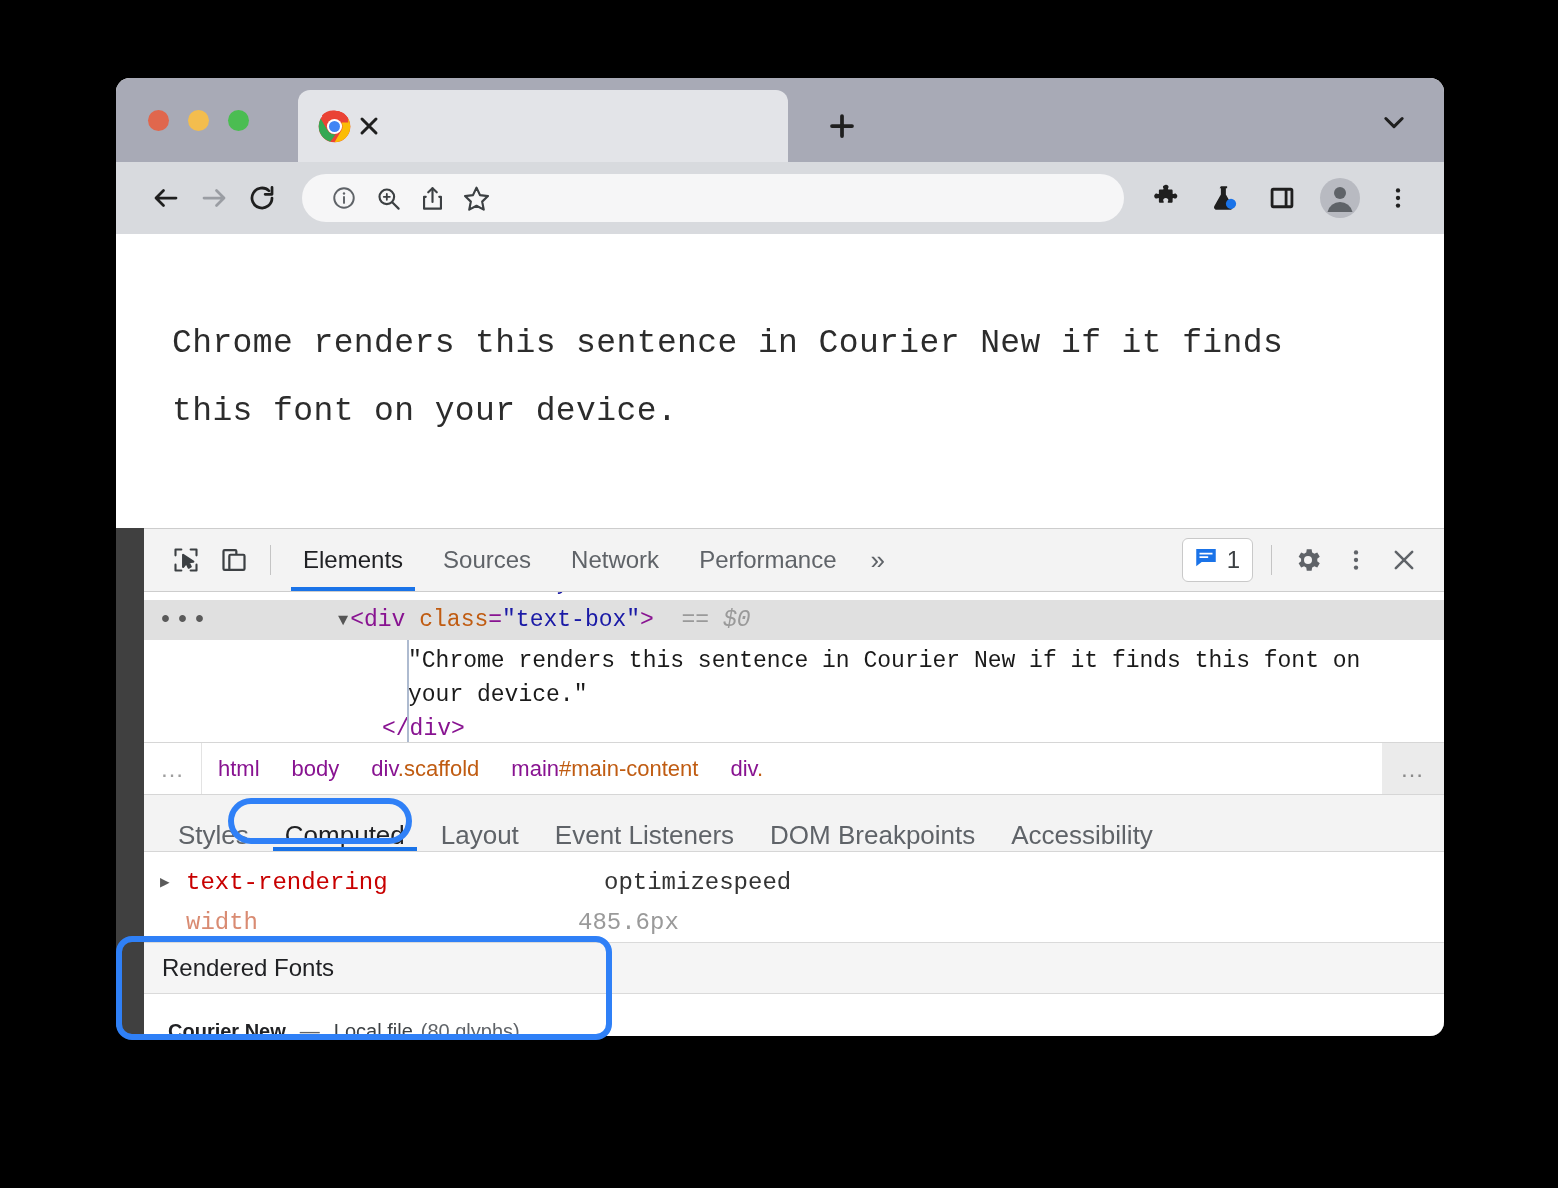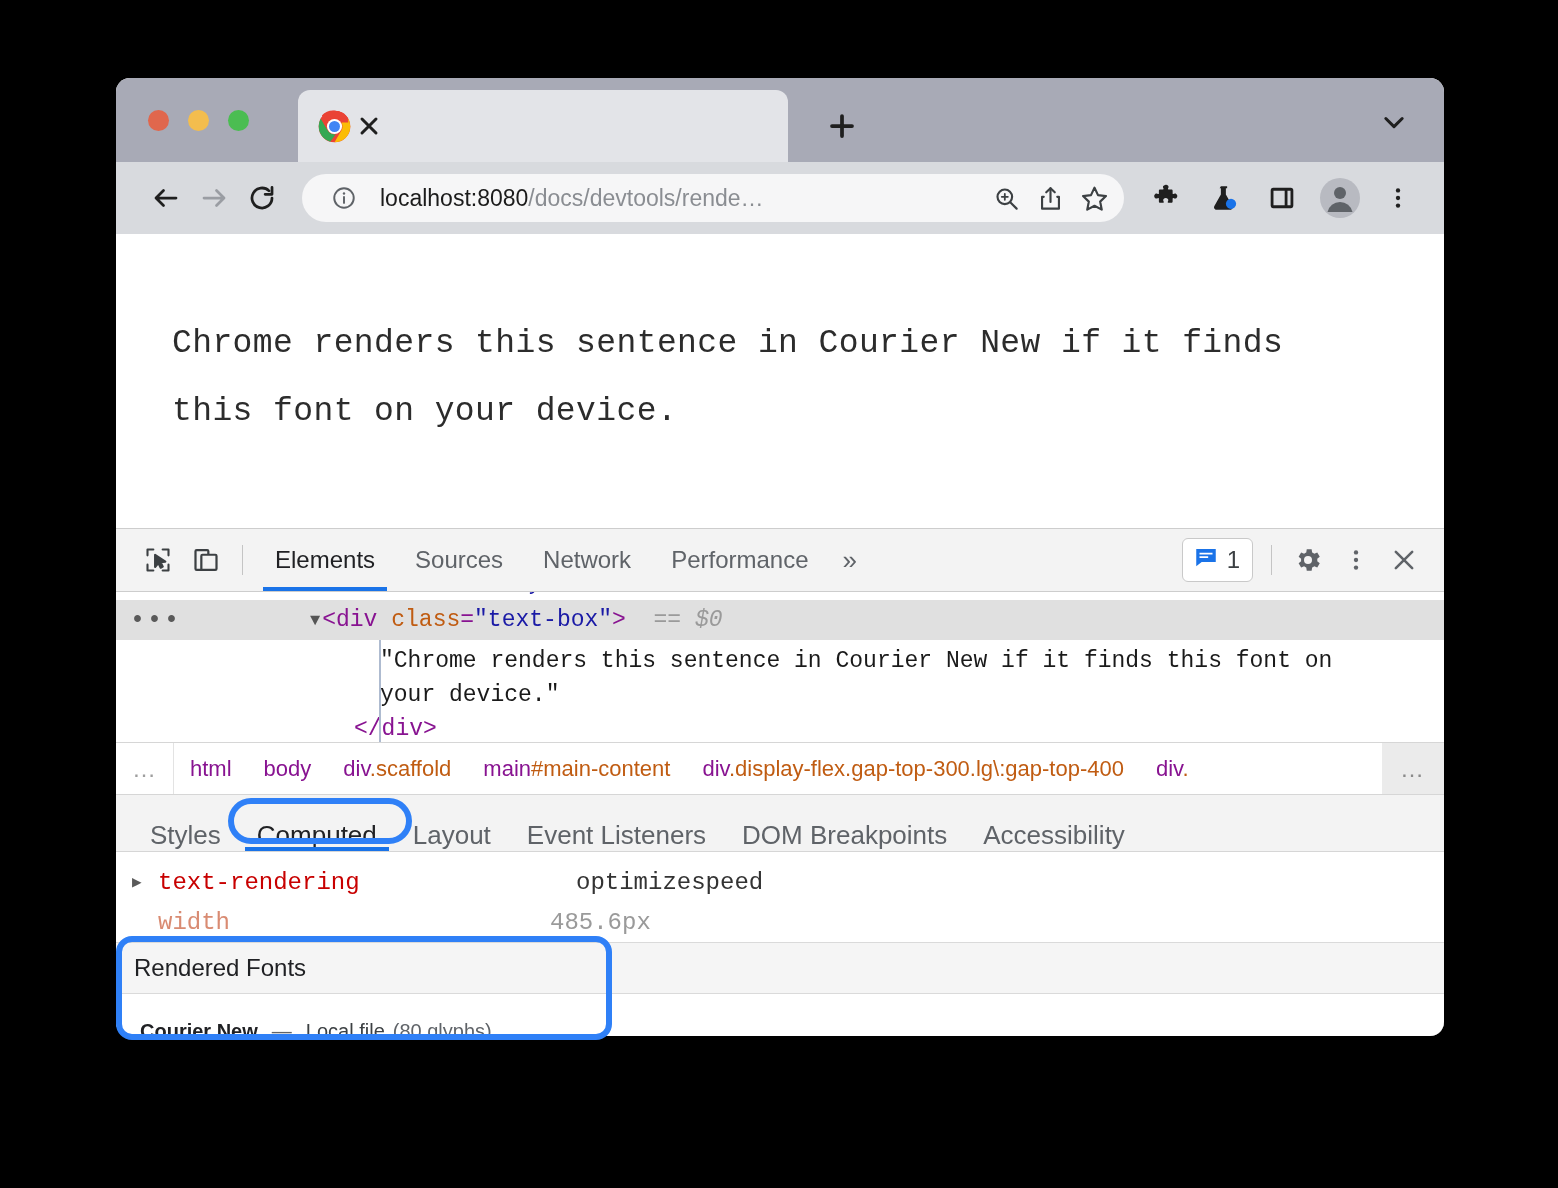--- a/index.html
+++ b/index.html
@@ -127,21 +127,21 @@
     left: 56px; top: 76px;
     width: 1180px;
     font-family: "Liberation Mono", "DejaVu Sans Mono", monospace;
     font-size: 33px;
     line-height: 68px;
     color: #2c2c2c;
     letter-spacing: 0.4px;
   }
 
   
-  .devtools { background: #404040; }
+  .devtools { background: #404040; padding-left: 28px; }
   .dt-toolbar {
     height: 64px;
     background: #f3f3f3;
     border-top: 1px solid #cdcdcd;
     border-bottom: 1px solid #cdcdcd;
     display: flex; align-items: center;
     padding: 0 16px 0 18px;
     position: relative;
   }
   .dt-iconbtn {
@@ -387,21 +387,20 @@
     </div>
 
     <div class="omnibox">
       <span class="omni-icon">
         <svg width="26" height="26" viewBox="0 0 24 24" fill="none" stroke="#5f6368" stroke-width="1.8">
           <circle cx="12" cy="12" r="9"></circle>
           <path d="M12 11 V16.5" stroke-linecap="round"></path>
           <circle cx="12" cy="7.8" r="1.1" fill="#5f6368" stroke="none"></circle>
         </svg>
       </span>
-      <span class="omnibox-url"><b>localhost:8080</b><span>/docs/devtools/rende…</span></span>
       <span class="omni-icon">
         <svg width="27" height="27" viewBox="0 0 24 24" fill="none" stroke="#3c4043" stroke-width="1.9" stroke-linecap="round">
           <circle cx="10.5" cy="10.5" r="6.5"></circle>
           <path d="M15.3 15.3 L21 21"></path>
           <path d="M10.5 7.8 V13.2 M7.8 10.5 H13.2" stroke-width="1.6"></path>
         </svg>
       </span>
       <span class="omni-icon">
         <svg width="27" height="27" viewBox="0 0 24 24" fill="none" stroke="#3c4043" stroke-width="1.9" stroke-linecap="round" stroke-linejoin="round">
           <path d="M12 15 V3"></path>
@@ -550,21 +549,20 @@
         <div class="dom-close">&lt;/div&gt;</div>
       </div>
     </div>
 
     <div class="breadcrumb">
       <span class="crumb-ell-left">…</span>
       <span class="crumb"><span>html</span></span>
       <span class="crumb"><span>body</span></span>
       <span class="crumb"><span>div</span><span class="cls">.scaffold</span></span>
       <span class="crumb"><span>main</span><span class="cls">#main-content</span></span>
-      <span class="crumb"><span>div</span><span class="cls">.display-flex.gap-top-300.lg\:gap-top-400</span></span>
       <span class="crumb"><span>div</span><span class="cls">.</span></span>
       <span class="crumb-ell-right">…</span>
     </div>
 
     <div class="subtabs">
       <div class="subtab">
           <span>Styles</span>
         </div>
       <div class="subtab active">
           <span>Computed</span>

